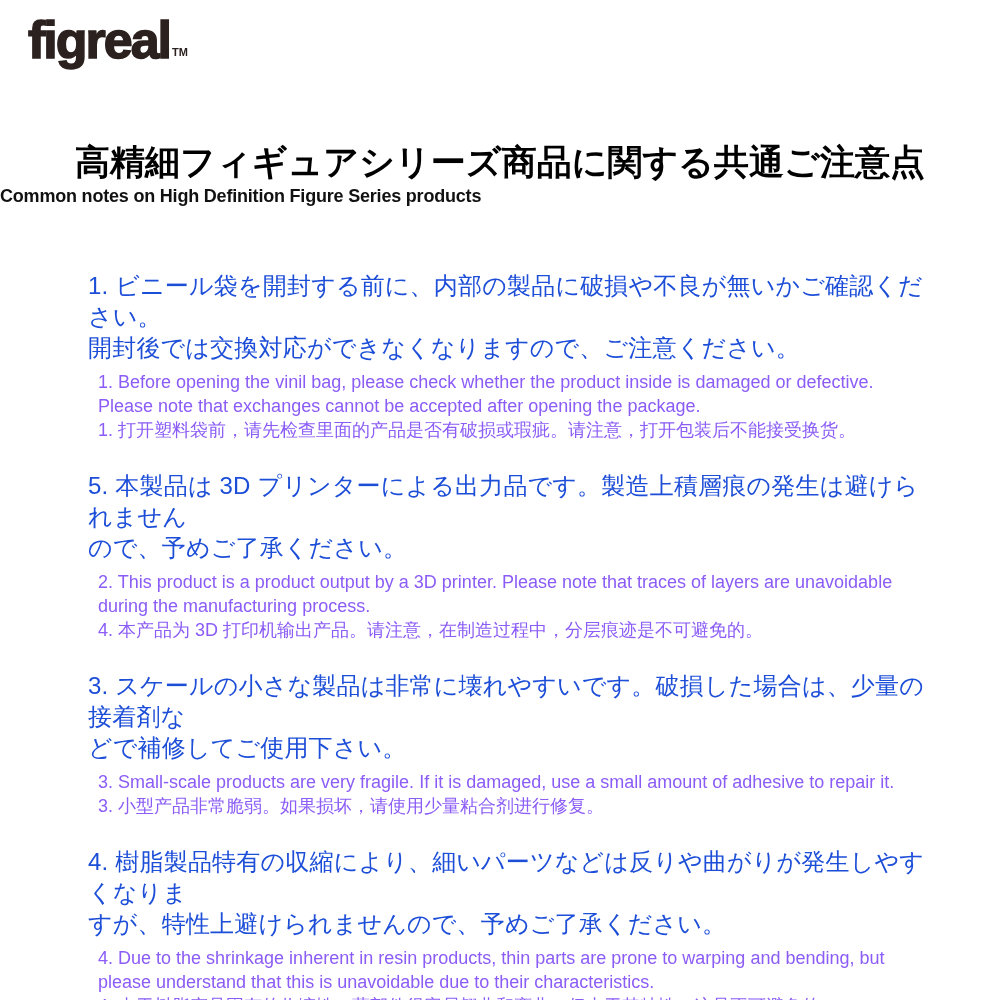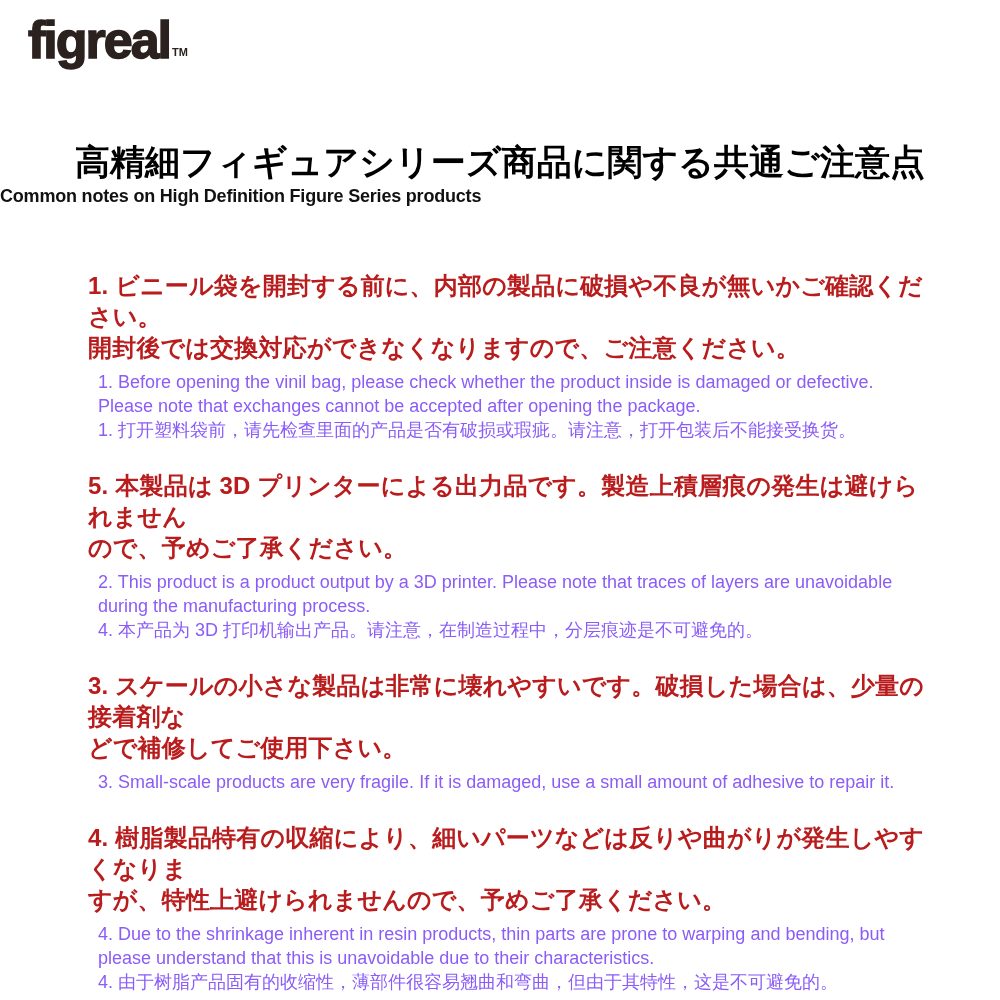--- a/index.html
+++ b/index.html
@@ -59,22 +59,22 @@
     position: absolute;
     left: 88px;
     top: 270px;
     width: 838px;
   }
   .section {
     margin-bottom: 28px;
   }
   .jp-heading {
     font-size: 24px;
-    font-weight: bold;
-    color: #b91c1c;
+    font-weight: normal;
+    color: #1d4ed8;
     line-height: 31px;
     white-space: pre-line;
     letter-spacing: 0.2px;
   }
   .body-block {
     padding-left: 10px;
     margin-top: 7px;
   }
   .body-en, .body-zh {
     font-size: 18px;
@@ -116,20 +116,21 @@
 during the manufacturing process.</div>
         <div class="body-zh">4. 本产品为 3D 打印机输出产品。请注意，在制造过程中，分层痕迹是不可避免的。</div>
       </div>
     </div>
 
     <div class="section">
       <div class="jp-heading">3. スケールの小さな製品は非常に壊れやすいです。破損した場合は、少量の接着剤な
 どで補修してご使用下さい。</div>
       <div class="body-block">
         <div class="body-en">3. Small-scale products are very fragile. If it is damaged, use a small amount of adhesive to repair it.</div>
+        <div class="body-zh">3. 小型产品非常脆弱。如果损坏，请使用少量粘合剂进行修复。</div>
       </div>
     </div>
 
     <div class="section">
       <div class="jp-heading">4. 樹脂製品特有の収縮により、細いパーツなどは反りや曲がりが発生しやすくなりま
 すが、特性上避けられませんので、予めご了承ください。</div>
       <div class="body-block">
         <div class="body-en">4. Due to the shrinkage inherent in resin products, thin parts are prone to warping and bending, but
 please understand that this is unavoidable due to their characteristics.</div>
         <div class="body-zh">4. 由于树脂产品固有的收缩性，薄部件很容易翘曲和弯曲，但由于其特性，这是不可避免的。</div>

